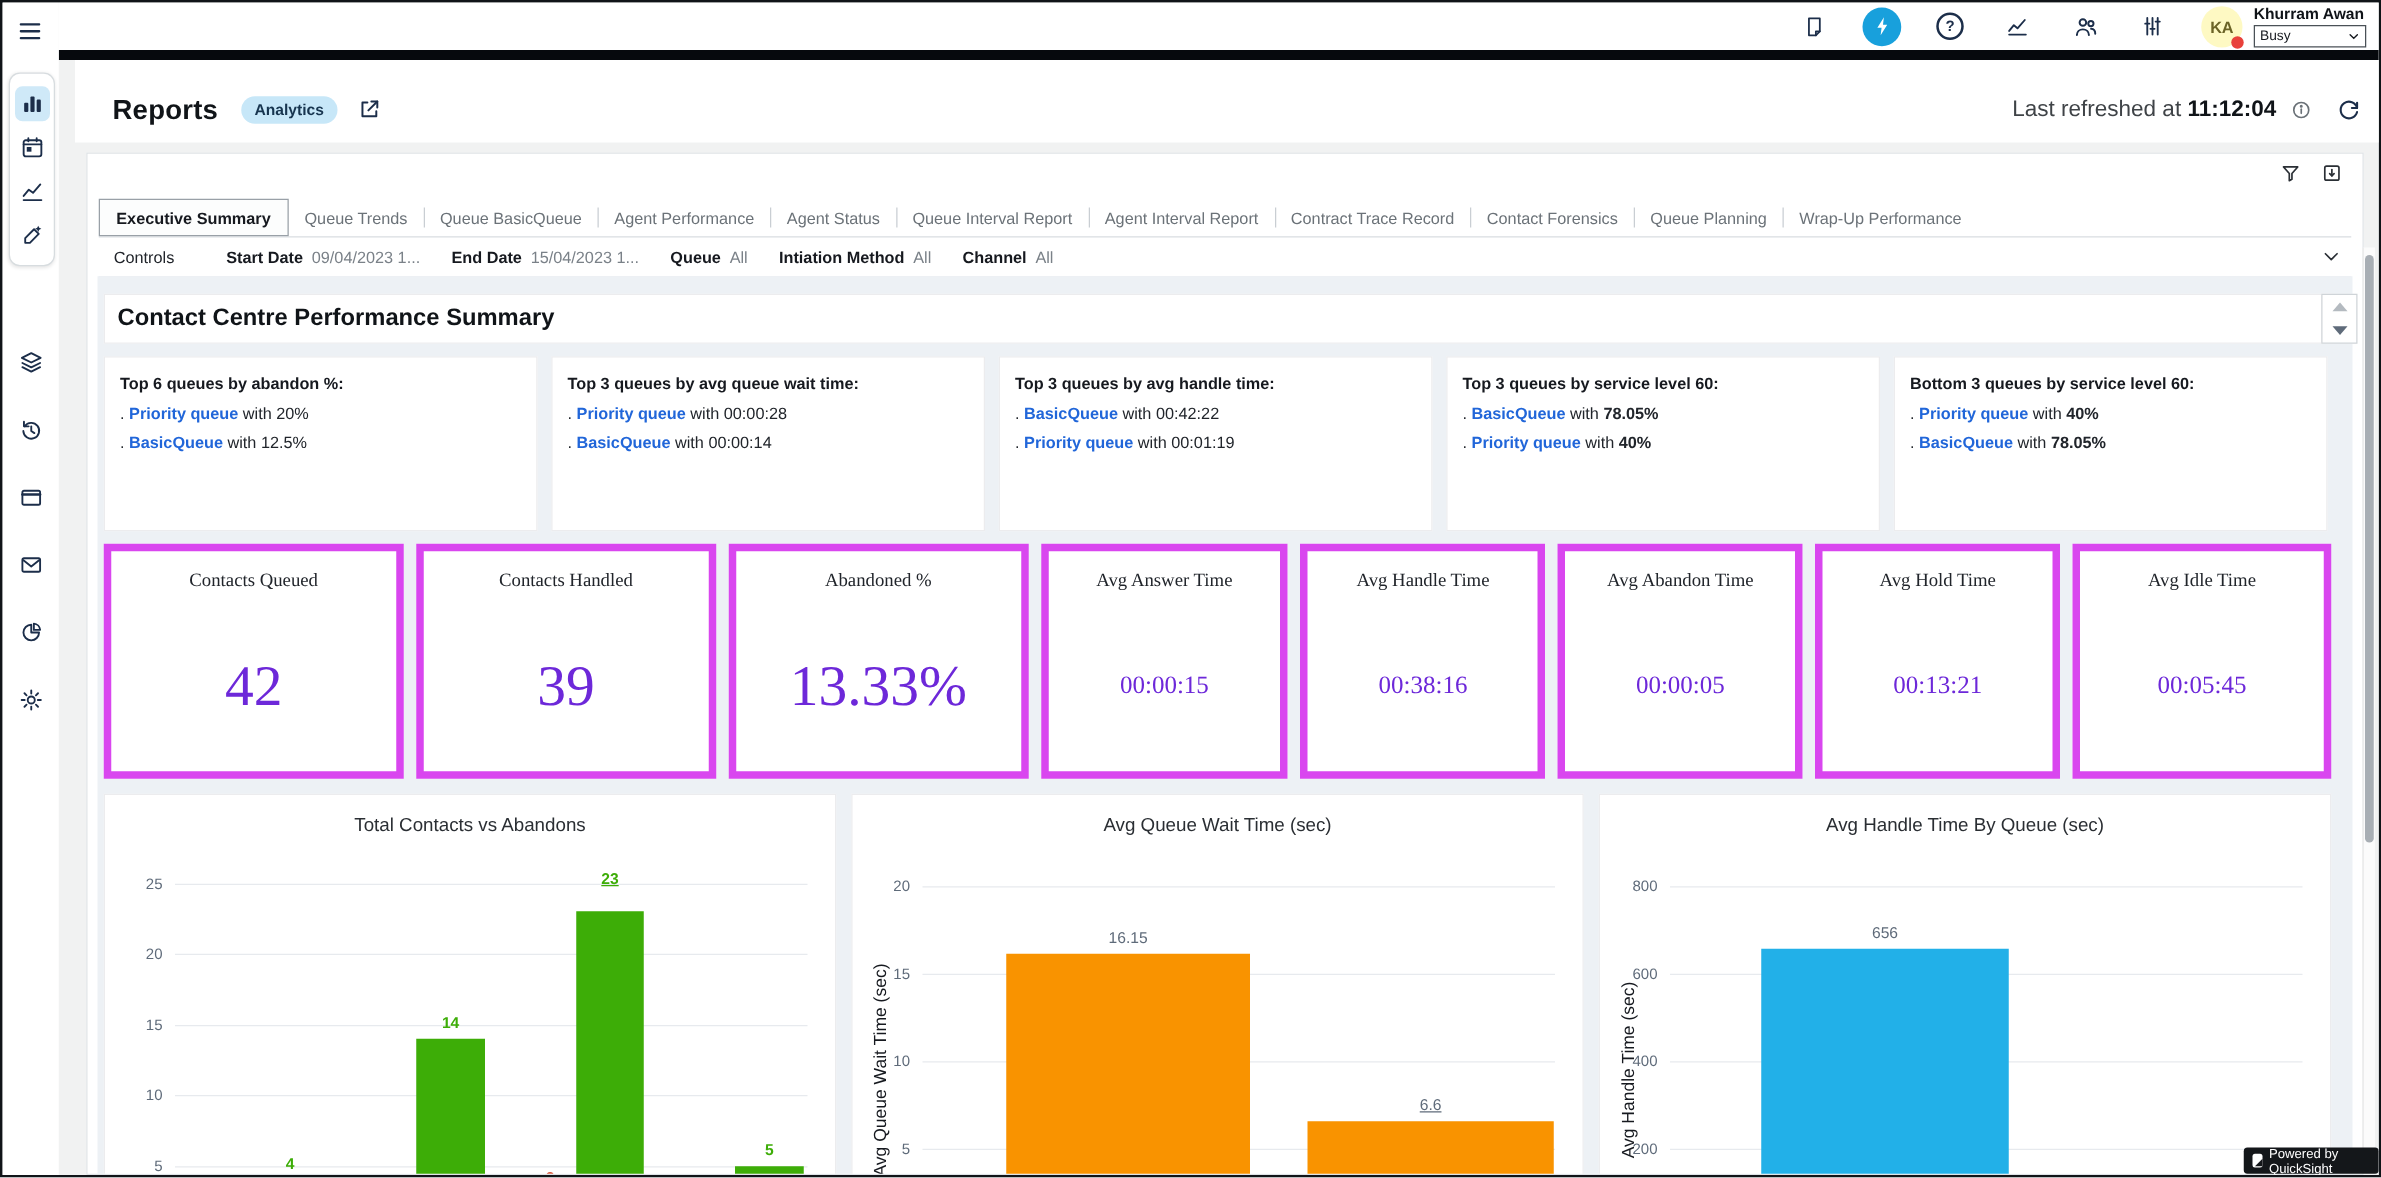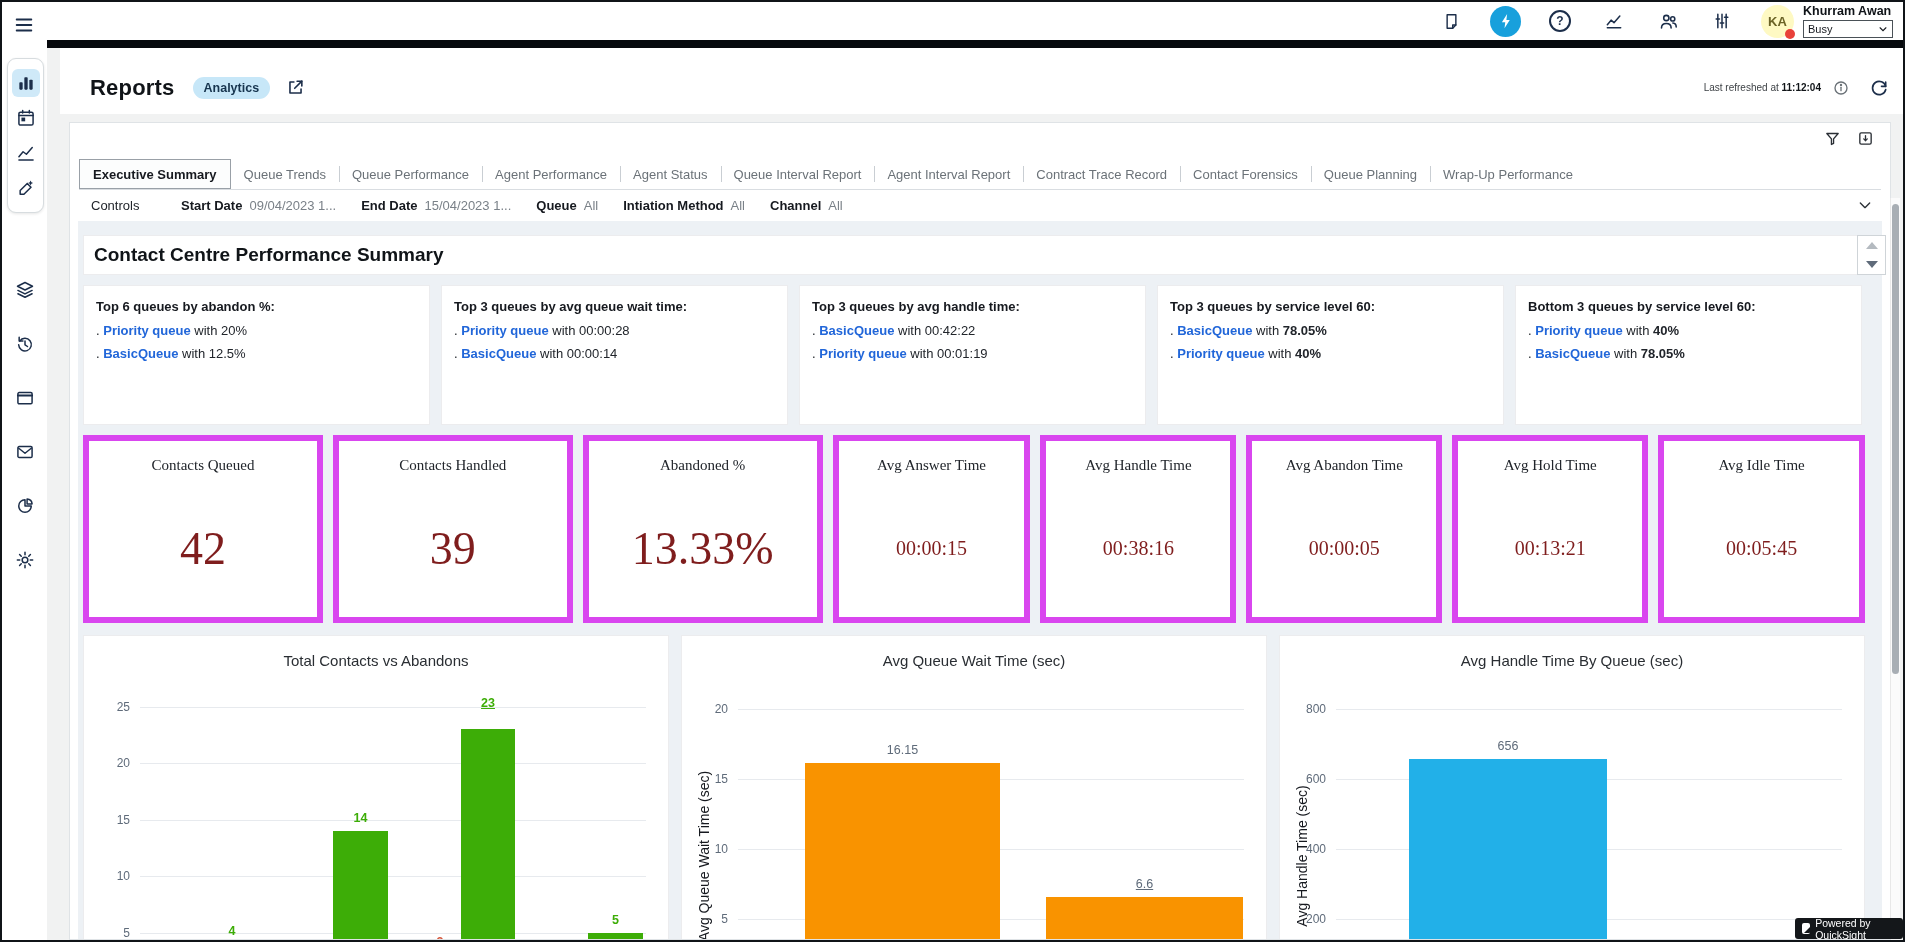--- a/index.html
+++ b/index.html
@@ -31,21 +31,21 @@
   .busy-select{display:flex;align-items:center;justify-content:space-between;width:80px;height:16px;
                border:1px solid #4a5157;background:#fff;font-size:11px;color:#16191f;padding:0 4px;cursor:pointer;}
   .black-strip{position:absolute;left:45px;top:38px;right:0;height:8px;background:#06090d;z-index:4;}
   
   .content{position:absolute;left:45px;top:46px;right:0;bottom:0;background:#f1f2f2;}
   .header-row{position:absolute;left:13px;top:0;right:0;height:66px;background:#fff;display:flex;align-items:center;padding:13px 14px 0 30px;box-sizing:border-box;}
   .page-title{font-size:22px;font-weight:bold;color:#101418;letter-spacing:.2px;}
   .badge{margin-left:18px;background:#c7e7f8;color:#17354f;font-size:12.5px;font-weight:bold;border-radius:11px;padding:4px 11px;}
   .hdr-ext{margin-left:16px;display:flex;cursor:pointer;}
   .hdr-spacer{flex:1;}
-  .refresh-text{font-size:10px;color:#3f4347;text-align:right;}
+  .refresh-text{font-size:18px;color:#3f4347;text-align:right;}
   .refresh-text b{color:#101418;}
   .hdr-info{margin-left:12px;display:flex;cursor:pointer;}
   .hdr-refresh{margin-left:20px;display:flex;cursor:pointer;}
   
   .panel{position:absolute;left:22px;top:74px;right:12px;bottom:0;background:#fff;border:1px solid #dfe3e6;box-sizing:border-box;}
   .panel-tools{position:absolute;top:7px;right:16px;display:flex;gap:16px;z-index:2;}
   .panel-tools .icon{cursor:pointer;}
   .tabs{position:absolute;top:36px;left:9px;right:9px;height:30px;border-bottom:1px solid #d9dde1;
         display:flex;align-items:stretch;font-size:13px;color:#6b7278;}
   .tab{display:flex;align-items:center;padding:0 13px;position:relative;white-space:nowrap;cursor:pointer;}
@@ -65,21 +65,21 @@
   .sum-bar span{font-size:19px;font-weight:bold;color:#101418;padding-left:10px;}
   .cards-row{position:absolute;left:5px;top:64px;width:1782px;height:140px;display:flex;gap:11px;}
   .icard{width:347px;box-sizing:border-box;background:#fff;border:1px solid #ececee;padding:13px 12px;font-size:13px;}
   .icard-title{font-weight:bold;color:#16191f;margin-bottom:9px;}
   .icard-item{margin-bottom:8px;color:#21252b;}
   .icard-item .q{color:#2166d9;font-weight:bold;cursor:pointer;}
   .icard-item .v.bold{font-weight:bold;text-align:center;}
   .kpi-row{position:absolute;left:5px;top:214px;width:1782px;height:188px;display:flex;gap:10px;}
   .kpi{position:relative;background:#fff;border:6px solid #d946ef;box-sizing:border-box;font-family:Liberation Serif, serif;}
   .kpi-title{position:absolute;top:16px;left:0;right:0;text-align:center;font-size:15px;color:#21252b;}
-  .kpi-value{position:absolute;inset:0;display:flex;align-items:center;justify-content:center;padding-top:38px;color:#7f1d1d;}
+  .kpi-value{position:absolute;inset:0;display:flex;align-items:center;justify-content:center;padding-top:38px;color:#6d28d9;}
   .kpi-value.big{font-size:46px;}
   .kpi-value.small{font-size:20px;}
   .charts-row{position:absolute;left:5px;top:414px;width:1782px;height:340px;display:flex;gap:12px;}
   .chart{position:relative;width:586px;background:#fff;border:1px solid #ececee;box-sizing:border-box;overflow:hidden;}
   .chart-title{position:absolute;top:16px;left:0;right:0;text-align:center;font-size:15px;color:#2a2e33;}
   .ylabel{position:absolute;left:-88px;top:212px;width:220px;text-align:center;font-size:14px;color:#16191f;
           transform:rotate(-90deg);}
   .grid{position:absolute;left:56px;right:22px;height:1px;background:#e7eaee;}
   .tick{position:absolute;left:0;width:46px;text-align:right;font-size:12px;color:#5f6b7a;}
   .bar{position:absolute;}
@@ -276,21 +276,21 @@
               <rect x="4" y="4" width="16" height="16" rx="2"></rect>
               <path d="M12 8v7"></path>
               <path d="M9.5 12.5L12 15l2.5-2.5"></path>
             </svg>
         </span>
       </div>
 
       <div class="tabs" id="tabs">
           <div class="tab active">Executive Summary</div>
           <div class="tab">Queue Trends</div>
-          <div class="tab sep">Queue Performance</div>
+          <div class="tab sep">Queue BasicQueue</div>
           <div class="tab sep">Agent Performance</div>
           <div class="tab sep">Agent Status</div>
           <div class="tab sep">Queue Interval Report</div>
           <div class="tab sep">Agent Interval Report</div>
           <div class="tab sep">Contract Trace Record</div>
           <div class="tab sep">Contact Forensics</div>
           <div class="tab sep">Queue Planning</div>
           <div class="tab sep">Wrap-Up Performance</div>
         </div>
 

